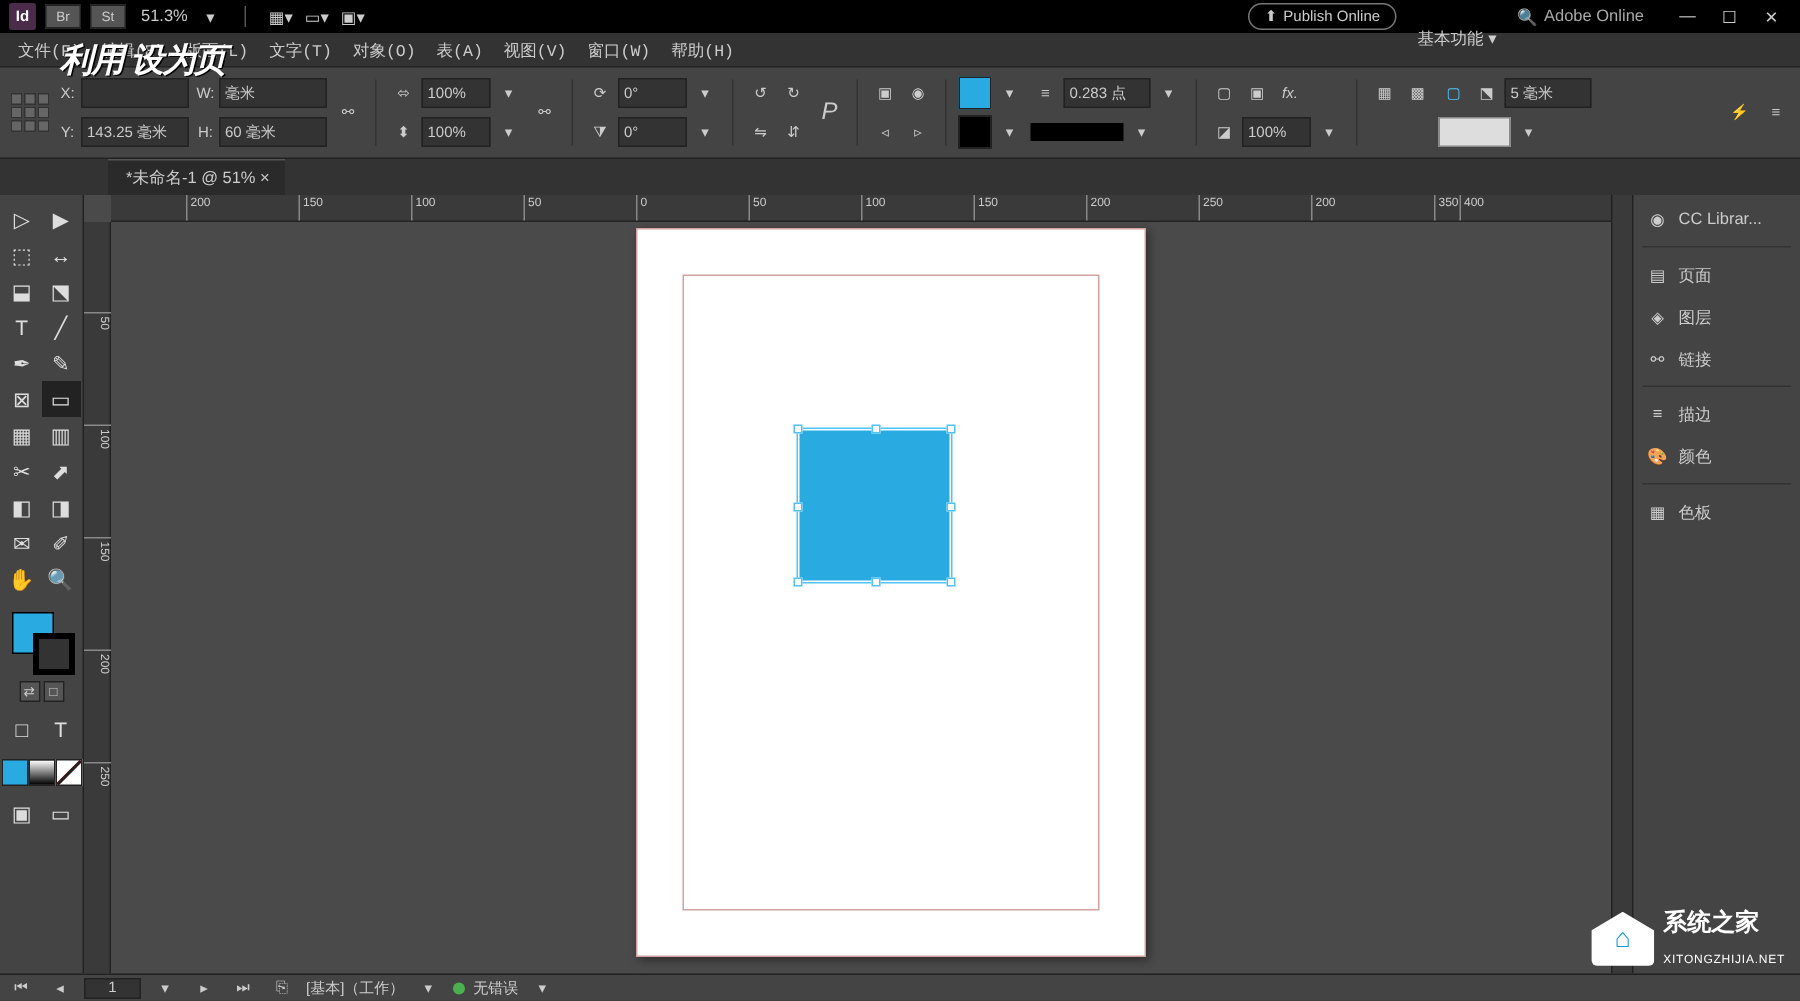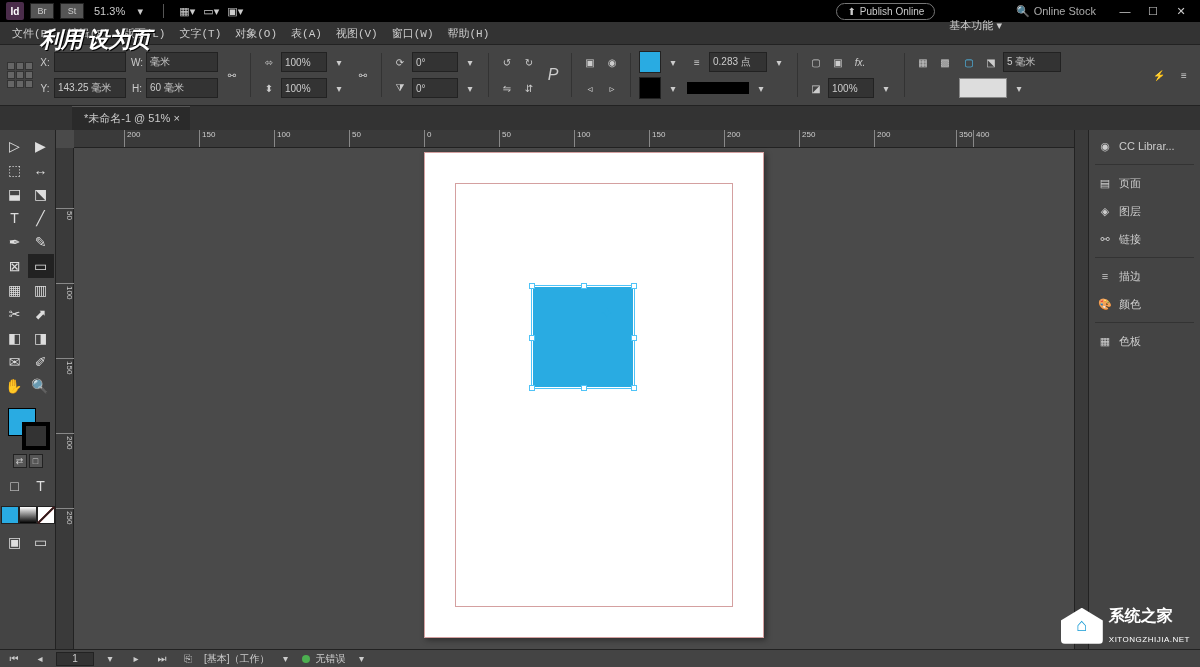--- a/index.html
+++ b/index.html
@@ -104,21 +104,21 @@
   <div class="sep"></div>
   <span class="icn">▦▾</span>
   <span class="icn">▭▾</span>
   <span class="icn">▣▾</span>
   <div class="spacer"></div>
   <div class="pubbtn">
       <span>⬆</span>
       <span>Publish Online</span>
     </div>
   <div class="wspace"><span>基本功能</span> ▾</div>
-  <div class="search">🔍 <span>Online Stock</span></div>
+  <div class="search">🔍 <span>Adobe Online</span></div>
   <div class="winctrl">
     <div>—</div>
     <div>☐</div>
     <div>✕</div>
   </div>
 </div>
 
 <div class="menubar">
   <span>文件(F)</span>
   <span>编辑(E)</span>

